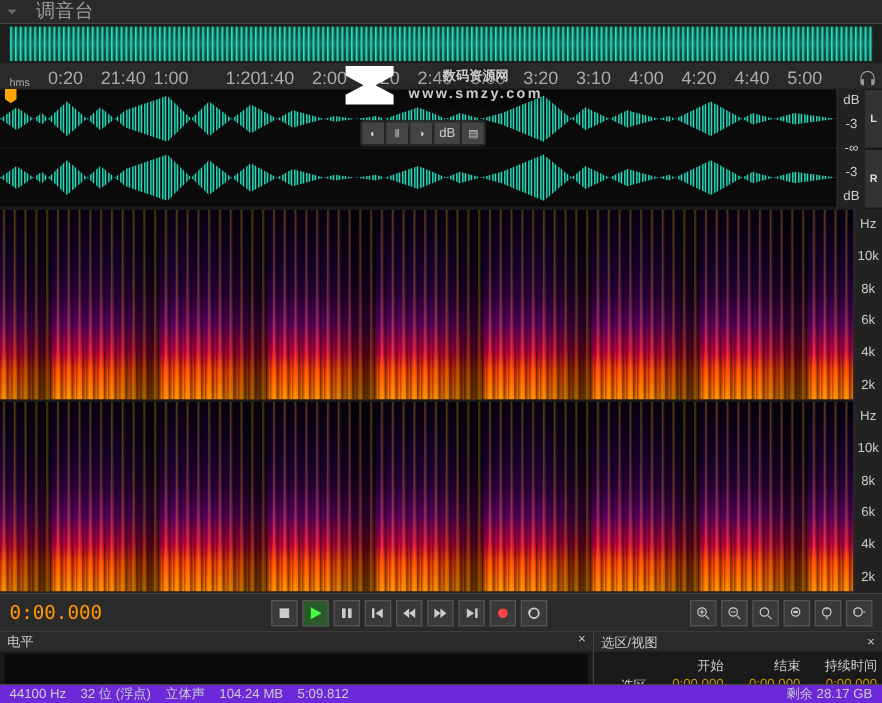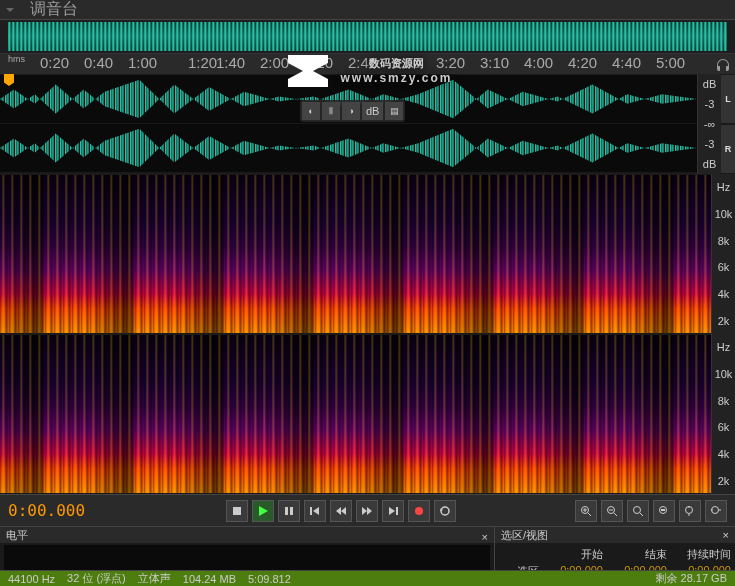--- a/index.html
+++ b/index.html
@@ -4,21 +4,21 @@
 <style>
 *{margin:0;padding:0;box-sizing:border-box;font-family:Arial,sans-serif;font-size:11px;color:#ccc}
 body{background:#1a1a1a;width:735px;height:586px;overflow:hidden;position:relative}
 .titlebar{height:20px;background:#2a2a2a;border-bottom:1px solid #444;display:flex;align-items:center;padding:0 6px;gap:8px}
 .titlebar .tab{background:#3a3a3a;padding:2px 8px;border-radius:2px;font-size:10px;color:#e0e0e0}
 .titlebar .tab2{padding:2px 8px;font-size:16px;color:#999}
 .triangle{width:0;height:0;border-left:4px solid transparent;border-right:4px solid transparent;border-top:4px solid #666}
 .overview{height:34px;background:#1e1e1e;position:relative;border-bottom:1px solid #333}
 .overview-wave{position:absolute;left:8px;right:8px;top:2px;bottom:2px;background:linear-gradient(to bottom,#0d3b33 0%,#1a6b5e 50%,#0d3b33 100%);overflow:hidden}
 .overview-wave::before{content:'';position:absolute;inset:0;background:repeating-linear-gradient(90deg,transparent 0px,#2de8c5 1px,#1a9b85 2px,transparent 3px,transparent 4px)}
-.ruler{height:20px;background:#2a2a2a;display:flex;align-items:flex-start;padding-left:8px;position:relative}
+.ruler{height:20px;background:#2a2a2a;display:flex;align-items:flex-end;padding-left:8px;position:relative}
 .ruler .tick{position:absolute;font-size:15px;color:#aaa}
 .waveform-panel{height:100px;background:#1a1a1a;display:flex}
 .wave-area{flex:1;position:relative}
 .wave-ch{height:48px;position:relative;background:#0a0a0a;margin:1px 0}
 .wave-ch::before{content:'';position:absolute;inset:0;background:repeating-linear-gradient(90deg,#2de8c5 0px,#1a9b85 1px,#0d4b43 2px,#2de8c5 3px,transparent 4px,transparent 5px);clip-path:polygon(0% 50%,2% 30%,5% 60%,8% 20%,12% 70%,15% 35%,20% 10%,25% 80%,30% 25%,35% 65%,40% 45%,45% 55%,50% 30%,55% 60%,60% 40%,65% 10%,70% 70%,75% 35%,80% 55%,85% 20%,90% 60%,95% 40%,100% 50%,100% 50%,95% 60%,90% 40%,85% 80%,80% 45%,75% 65%,70% 30%,65% 90%,60% 60%,55% 40%,50% 70%,45% 45%,40% 55%,35% 35%,30% 75%,25% 20%,20% 90%,15% 65%,12% 30%,8% 80%,5% 40%,2% 70%,0% 50%)}
 .db-scale{width:24px;background:#222;border-left:1px solid #333;font-size:8px;display:flex;flex-direction:column;justify-content:space-around;align-items:center;color:#888}
 .ch-label{width:14px;background:#333;display:flex;align-items:center;justify-content:center;font-size:9px;font-weight:bold;color:#ddd;margin:1px 0}
 .spectro-panel{height:320px;display:flex}
 .spectro-area{flex:1;display:flex;flex-direction:column}
 .spectro-ch{flex:1;background:#0a0015;position:relative;margin:1px 0;overflow:hidden}
@@ -30,29 +30,29 @@
 .time-display{color:#ff9900;font-family:monospace;font-size:16px;width:90px}
 .btn{width:22px;height:22px;background:#3a3a3a;border:1px solid #555;display:flex;align-items:center;justify-content:center;cursor:pointer}
 .btn.play{background:#2a5a2a}
 .btn svg{width:12px;height:12px;fill:#ccc}
 .btn.play svg{fill:#4f4}
 .btn.rec svg{fill:#f44}
 .spacer{flex:1}
 .zoom-tools{display:flex;gap:4px}
 .bottom{height:60px;background:#1a1a1a;display:flex;border-top:1px solid #444}
 .level-panel{flex:1;border-right:1px solid #444}
-.level-header{height:16px;background:#2a2a2a;padding:0 6px;display:flex;align-items:flex-end;font-size:10px}
+.level-header{height:16px;background:#2a2a2a;padding:0 6px;display:flex;align-items:flex-start;font-size:10px}
 .level-meter{height:30px;background:#0a0a0a;margin:2px 4px;position:relative}
 .level-scale{height:12px;display:flex;justify-content:space-between;padding:0 6px;font-size:8px;color:#888}
 .sel-panel{width:240px}
 .sel-header{height:16px;background:#2a2a2a;padding:0 6px;display:flex;align-items:center;font-size:10px}
 .sel-grid{display:grid;grid-template-columns:40px 1fr 1fr 1fr;gap:2px;padding:4px;font-size:9px}
 .sel-grid div{text-align:right}
 .sel-val{color:#cc9900}
-.statusbar{position:absolute;bottom:0;left:0;right:0;height:16px;background:#4d7c0f;border-top:1px solid #444;display:flex;align-items:center;padding:0 8px;gap:12px;font-size:9px;color:#aaa}
+.statusbar{position:absolute;bottom:0;left:0;right:0;height:16px;background:#6d28d9;border-top:1px solid #444;display:flex;align-items:center;padding:0 8px;gap:12px;font-size:9px;color:#aaa}
 .watermark{position:absolute;top:50px;left:50%;transform:translateX(-50%);z-index:100;color:#fff;font-size:32px;font-weight:bold;text-shadow:0 0 8px rgba(0,0,0,0.8);pointer-events:none;text-align:center}
 .watermark .sub{font-size:12px;letter-spacing:2px}
 .center-toolbar{position:absolute;top:100px;left:300px;z-index:50;display:flex;gap:2px;background:rgba(40,40,40,0.9);padding:2px;border-radius:3px}
 .center-toolbar .tb{width:18px;height:18px;background:#444;display:flex;align-items:center;justify-content:center;font-size:9px;cursor:pointer}
 .headphone-icon{position:absolute;right:4px;top:58px;width:16px;height:16px;z-index:10}
 .marker{position:absolute;left:4px;top:74px;width:10px;height:12px;background:#ffa500;clip-path:polygon(0 0,100% 0,100% 70%,50% 100%,0 70%);z-index:20}
 </style>
 </head>
 <body>
 
@@ -63,21 +63,21 @@
 
 <div class="overview">
  <div class="overview-wave"></div>
 </div>
 
 <div class="marker"></div>
 
 <div class="ruler">
  <span style="font-size:9px;color:#aaa">hms</span>
  <span class="tick" style="left:40px">0:20</span>
- <span class="tick" style="left:84px">0:40</span>
+ <span class="tick" style="left:84px">21:40</span>
  <span class="tick" style="left:128px">1:00</span>
  <span class="tick" style="left:188px">1:20</span>
  <span class="tick" style="left:216px">1:40</span>
  <span class="tick" style="left:260px">2:00</span>
  <span class="tick" style="left:304px">2:20</span>
  <span class="tick" style="left:348px">2:40</span>
  <span class="tick" style="left:392px">3:00</span>
  <span class="tick" style="left:436px">3:20</span>
  <span class="tick" style="left:480px">3:10</span>
  <span class="tick" style="left:524px">4:00</span>

